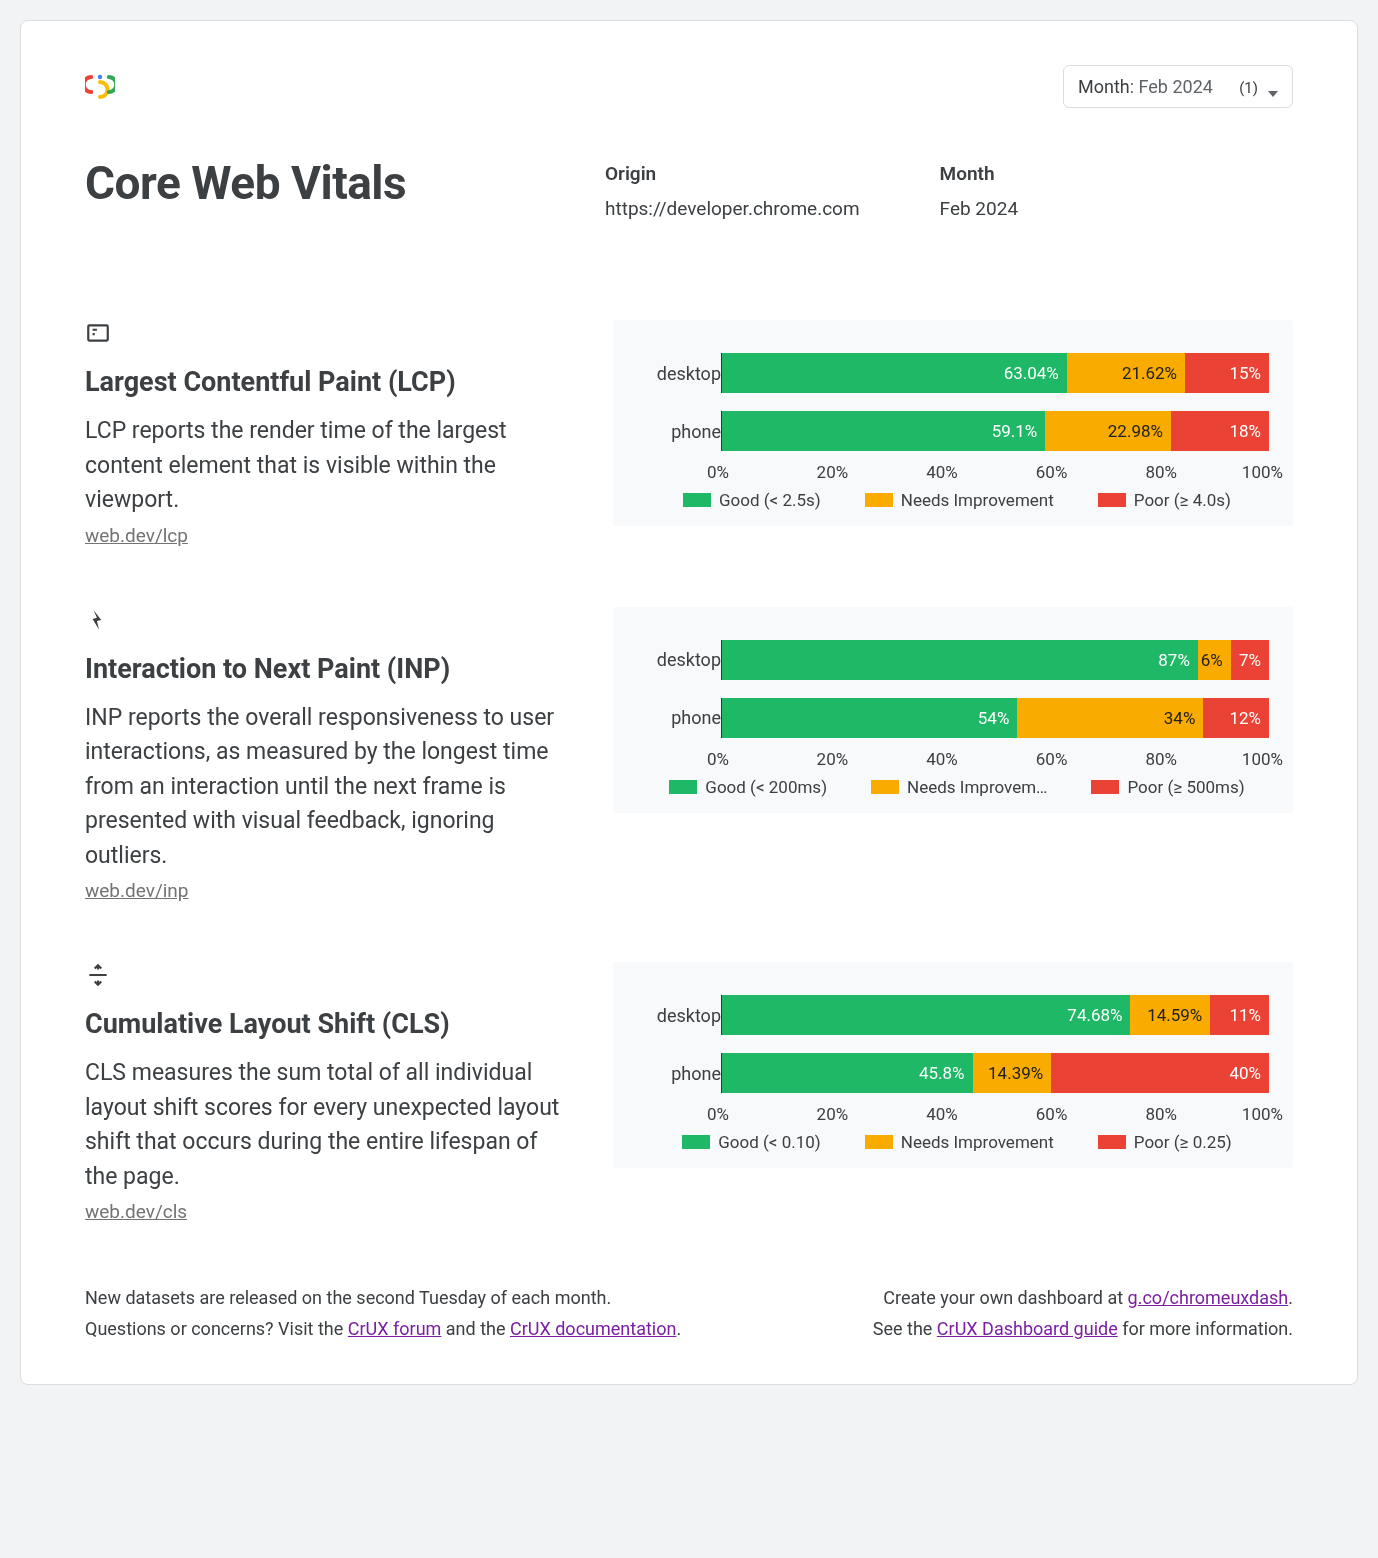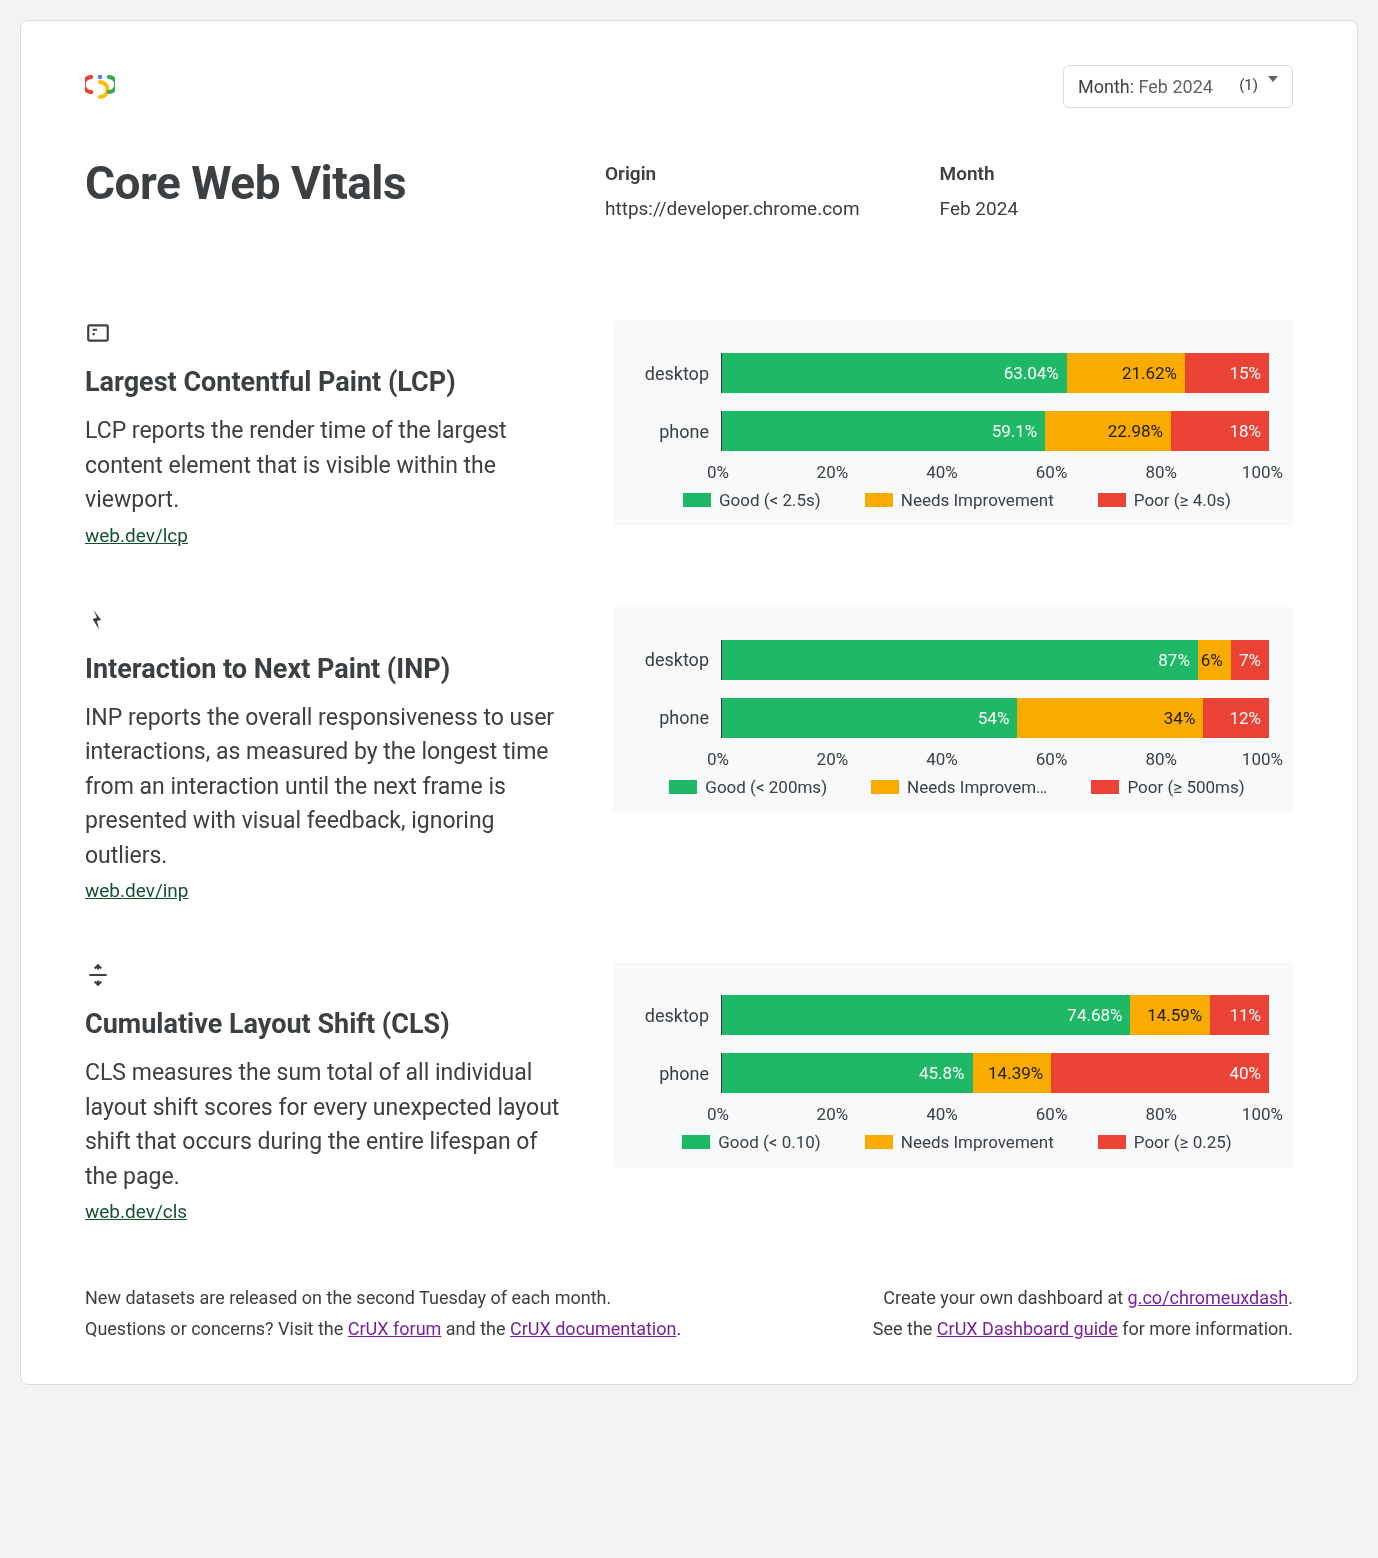--- a/index.html
+++ b/index.html
@@ -24,21 +24,21 @@
     justify-content: space-between;
     margin-bottom: 48px;
   }
   .logo svg { display:block; }
   .filters { display: flex; gap: 12px; }
   .filter {
     border: 1px solid #dadce0;
     border-radius: 6px;
     padding: 10px 14px;
     display: flex;
-    align-items: flex-start;
+    align-items: flex-end;
     gap: 6px;
     font-size: 18px;
     min-width: 230px;
     justify-content: space-between;
     cursor: pointer;
     background:#fff;
   }
   .filter .lbl { color:#3c4043; }
   .filter .val { color:#5f6368; }
   .filter .count { color:#3c4043; font-size:15px; margin-left:auto; padding-right:4px;}
@@ -49,26 +49,26 @@
   .title { font-size: 46px; font-weight:700; color:#3c4043; flex: 0 0 480px; letter-spacing:-0.5px;}
   .meta { flex:1; display:flex; gap:80px; padding-top:6px;}
   .meta-block { }
   .meta-label { font-weight:600; font-size:19px; color:#3c4043; margin-bottom:12px;}
   .meta-value { font-size:19px; color:#3c4043;}
   .section { display:flex; gap:48px; margin-bottom:60px; align-items:flex-start;}
   .section-left { flex: 0 0 480px; }
   .section-icon { margin-bottom:16px; color:#3c4043;}
   .section-title { font-size:27px; font-weight:700; color:#3c4043; margin-bottom:16px;}
   .section-desc { font-size:23px; line-height:1.5; color:#3c4043; margin-bottom:6px;}
-  .link { color:#14532d; text-decoration:underline; font-size:19px; cursor:pointer;}
+  .link { color:#737373; text-decoration:underline; font-size:19px; cursor:pointer;}
   .chart-wrap { flex:1; background:#f8f9fa; border-radius:2px; padding: 32px 24px 16px 24px;}
   .chart-area { position:relative; }
   .bar-row { display:flex; align-items:center; height:42px; margin-bottom:16px;}
   .bar-row:last-of-type{margin-bottom:0;}
-  .bar-label { width:84px; text-align:right; padding-right:12px; font-size:18px; color:#3c4043;}
+  .bar-label { width:84px; text-align:right; font-size:18px; color:#3c4043;}
   .bar-track { flex:1; display:flex; height:40px; position:relative; border-left:1px solid #333;}
   .seg { display:flex; align-items:center; justify-content:flex-end; padding-right:8px; color:#fff; font-size:17px; white-space:nowrap; overflow:hidden;}
   .seg.good{background:#1eb866;padding-left:20px;}
   .seg.ni{background:#f9ab00; color:#202124;}
   .seg.poor{background:#ea4335;}
   .axis { display:flex; margin-left:84px; margin-top:10px; position:relative;}
   .axis-tick { flex:1; font-size:17px; color:#3c4043; position:relative;}
   .axis-tick span{ position:absolute; left:-14px;}
   .axis-tick:last-child{flex:0;}
   .axis-tick:last-child span{left:auto; right:-14px;}

